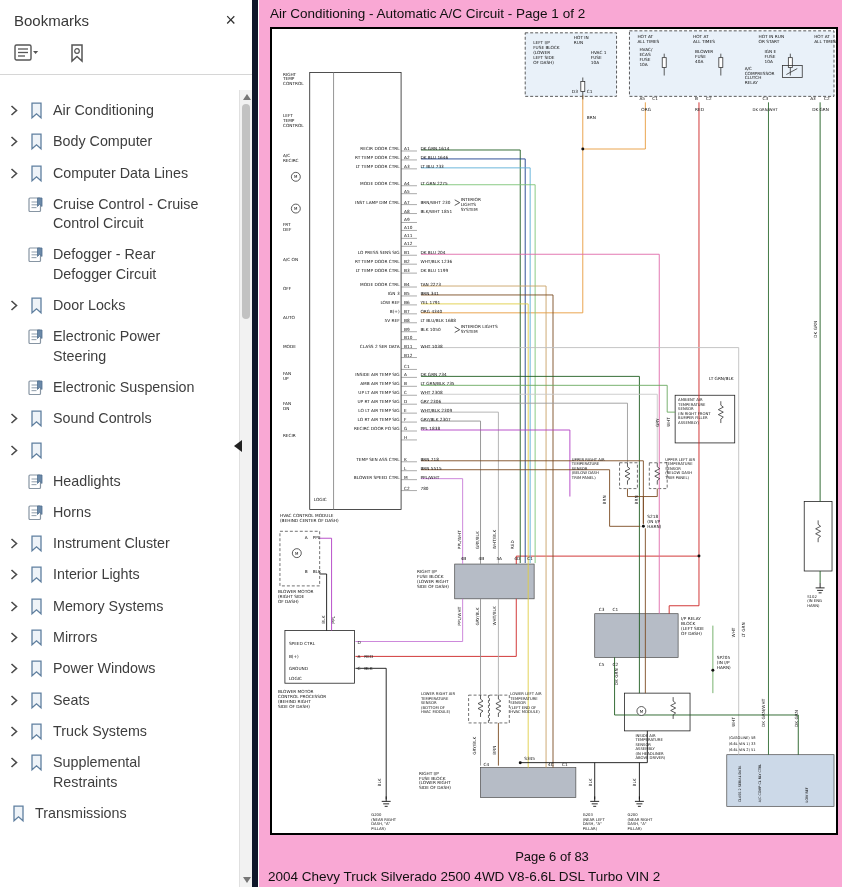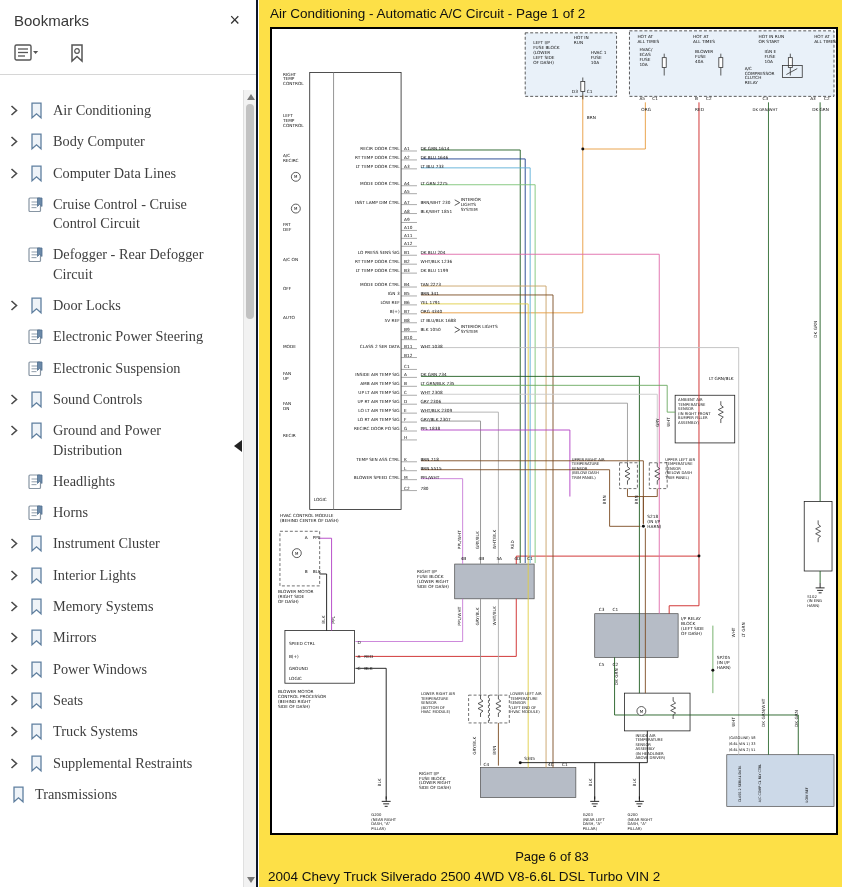--- a/index.html
+++ b/index.html
@@ -1,37 +1,37 @@
 <!DOCTYPE html>
 <html><head>
 <meta charset="utf-8">
 <style>
   html,body{margin:0;padding:0;}
   body{width:842px;height:887px;position:relative;overflow:hidden;background:#fff;
        font-family:"Liberation Sans","DejaVu Sans",sans-serif;}
   .panel{position:absolute;left:0;top:0;width:258px;height:887px;background:#fff;
-         border-right:2px solid #0f172a;box-sizing:border-box;}
+         border-right:6px solid #0f172a;box-sizing:border-box;}
   .panel-header{display:flex;justify-content:space-between;align-items:center;padding:11px 16px 4px 14px;}
   .panel-title{font-size:15px;color:#383838;}
   .close-btn{border:none;background:none;font-size:18px;color:#333;padding:0;line-height:1;}
   .toolbar{display:flex;gap:24px;padding:8px 0 9px 12px;border-bottom:1px solid #d6d6d6;}
   .toolbar button{border:none;background:none;padding:2px;line-height:0;}
   .list{position:absolute;top:90px;bottom:0;left:0;right:13px;overflow:hidden;padding-top:5px;}
   .brow{display:flex;align-items:flex-start;padding:6px 2px 6px 9px;gap:7px;}
   .chev{width:11px;flex:none;margin-top:3px;line-height:0;}
   .bicon{width:19px;height:19px;flex:none;line-height:0;}
-  .blabel{font-size:14.3px;color:#3e3e3e;line-height:1.35;max-width:152px;font-family:Liberation Serif, serif;}
+  .blabel{font-size:14.3px;color:#3e3e3e;line-height:1.35;max-width:152px;}
   .scrollbar{position:absolute;right:0;top:90px;bottom:0;width:13px;background:#f2f2f2;border-left:1px solid #e0e0e0;box-sizing:border-box;}
   .sb-up,.sb-down{position:absolute;left:3px;width:0;height:0;border-left:4px solid transparent;border-right:4px solid transparent;}
   .sb-up{top:4px;border-bottom:6px solid #777;}
   .sb-down{bottom:4px;border-top:6px solid #777;}
   .sb-thumb{position:absolute;left:2px;top:14px;width:8px;height:215px;background:#c2c2c2;border-radius:4px;}
   .collapse{position:absolute;left:234px;top:440px;width:0;height:0;
             border-top:6px solid transparent;border-bottom:6px solid transparent;border-right:8px solid #222;}
-  .doc{position:absolute;left:259px;top:0;right:0;bottom:0;background:#fde047;}
+  .doc{position:absolute;left:259px;top:0;right:0;bottom:0;background:#f9a8d4;}
   .doc-title{position:absolute;left:11px;top:6px;font-size:13.5px;color:#101010;}
   .page{position:absolute;left:11px;top:27px;width:564px;height:804px;border:2px solid #000;background:#fff;}
   .page svg{display:block;width:564px;height:804px;}
   .page-label{position:absolute;left:11px;top:849px;width:564px;text-align:center;font-size:13px;color:#101010;}
   .vehicle{position:absolute;left:9px;top:869px;font-size:13.5px;color:#101010;white-space:nowrap;}
   svg text{font-family:"DejaVu Sans",sans-serif;}
 </style>
 </head>
 <body>
 
@@ -149,21 +149,20 @@
             </svg></span>
           <span class="blabel">Sound Controls</span>
         </div>
         <div class="brow">
           <span class="chev"><svg width="10" height="13" viewBox="0 0 10 13">
               <polyline points="2.5,2 7.5,6.5 2.5,11" fill="none" stroke="#4a4a4a" stroke-width="1.6"></polyline>
             </svg></span>
           <span class="bicon"><svg width="19" height="19" viewBox="0 0 19 19">
               <path d="M5 2.2 h9 v14.6 l-4.5 -4 l-4.5 4 z" fill="#eef3f8" stroke="#5f7f9f" stroke-width="1.3"></path>
             </svg></span>
-          <span class="blabel">Ground and Power Distribution</span>
         </div>
         <div class="brow">
           <span class="chev"></span>
           <span class="bicon"><svg width="19" height="19" viewBox="0 0 19 19">
               <rect x="2" y="3" width="11.5" height="13.5" rx="1" fill="#fff" stroke="#8795a3" stroke-width="1.2"></rect>
               <line x1="4.5" y1="7" x2="11.5" y2="7" stroke="#9aa6b2" stroke-width="1.1"></line>
               <line x1="4.5" y1="9.8" x2="11.5" y2="9.8" stroke="#9aa6b2" stroke-width="1.1"></line>
               <line x1="4.5" y1="12.6" x2="9.5" y2="12.6" stroke="#9aa6b2" stroke-width="1.1"></line>
               <path d="M10.5 3 h4.5 v8.5 l-2.25 -2.2 l-2.25 2.2 z" fill="#6b89a8" stroke="#51708f" stroke-width="0.8"></path>
             </svg></span>

